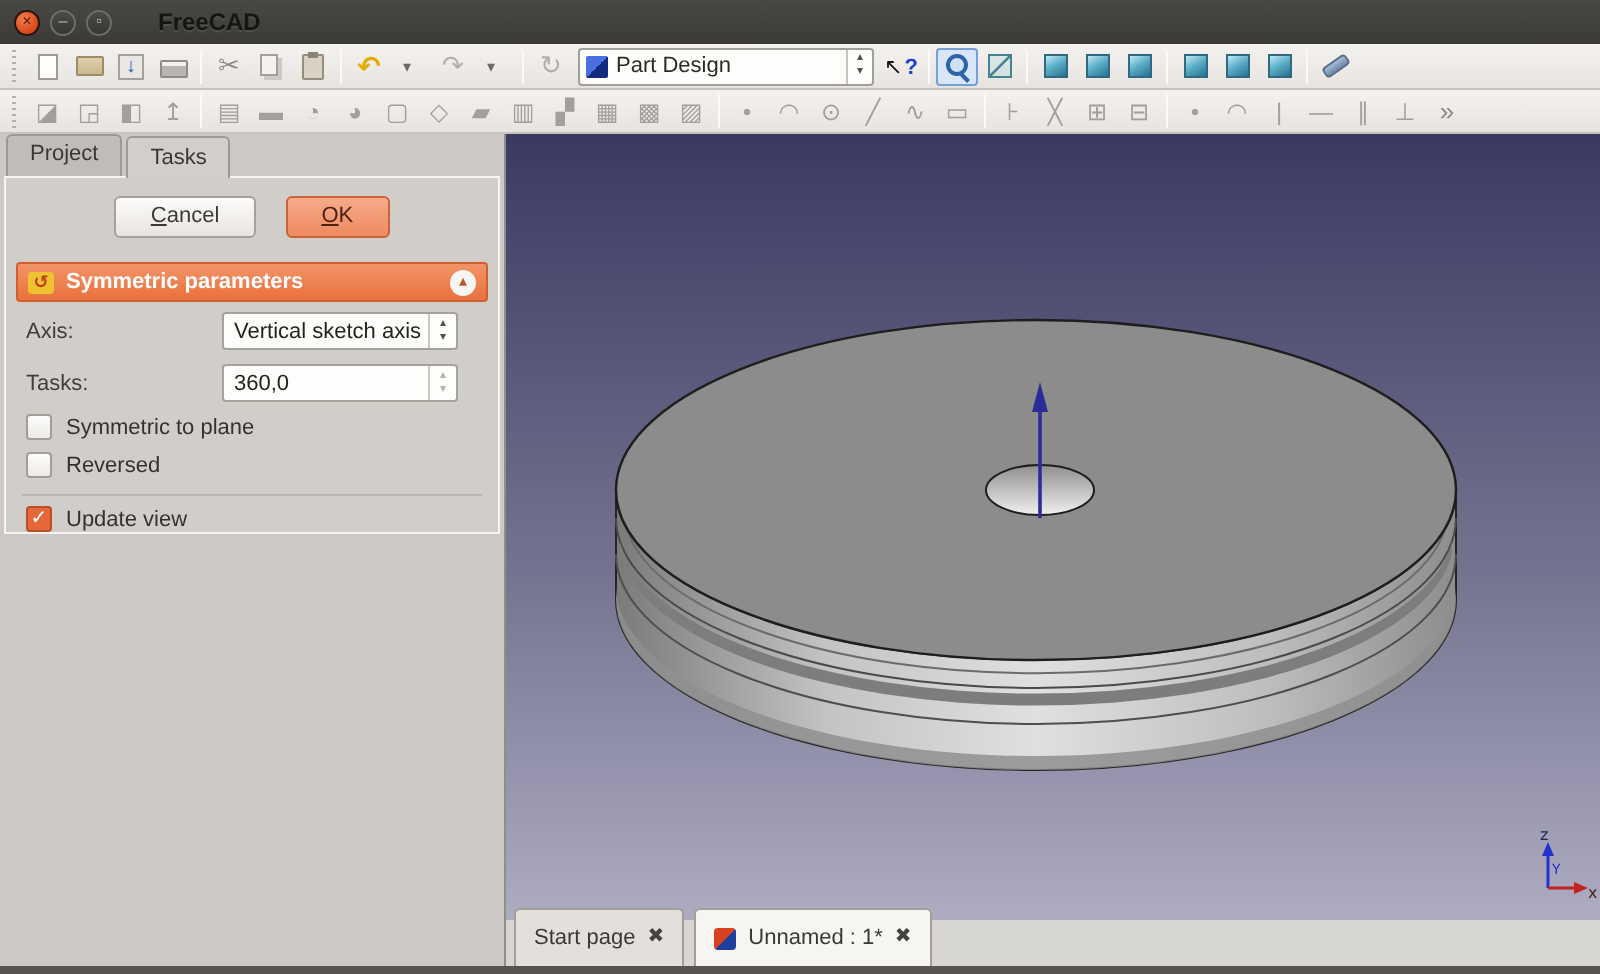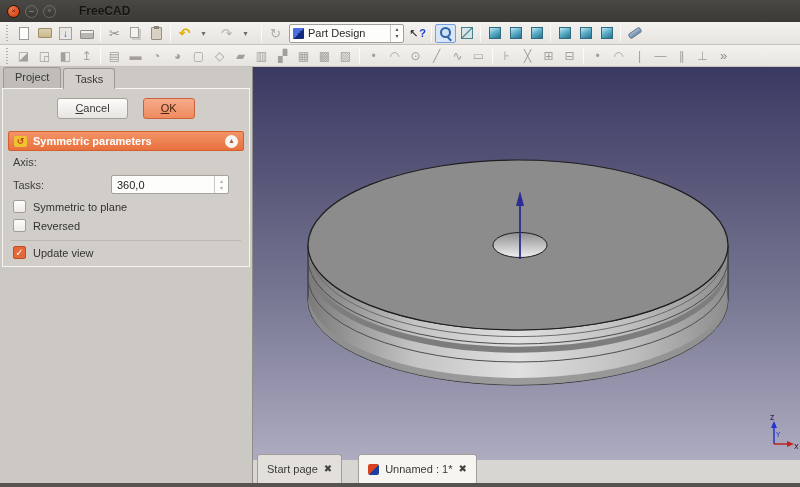--- a/index.html
+++ b/index.html
@@ -40,21 +40,21 @@
   .ic-whatsthis::before{content:"\2196";color:#17150f;margin-right:1px;font-weight:normal;}
   .ic-zoom{width:14px;height:14px;position:relative;display:inline-block;}
   .ic-zoom::before{content:"";position:absolute;left:1px;top:1px;width:7px;height:7px;border:2px solid #2d63a8;border-radius:50%;background:#cfe2f4;}
   .ic-zoom::after{content:"";position:absolute;right:1px;bottom:0;width:5px;height:2px;background:#2d63a8;transform:rotate(45deg);}
   .ic-cube{width:12px;height:12px;border:1px solid #2f6a80;background:linear-gradient(150deg,#c2eaf4 0%,#5fb0c9 45%,#257191 100%);}
   .ic-cube-wire{width:12px;height:12px;border:1px solid #47828f;background:
      linear-gradient(135deg,transparent 44%,#47828f 47%,#47828f 53%,transparent 56%),
      rgba(150,205,220,0.25);}
   .ic-measure{width:14px;height:6px;background:linear-gradient(#a9bdd4,#6d88a8);border:1px solid #54708c;border-radius:2px;transform:rotate(-35deg);}
   
-  .workbench{height:19px;width:115px;background:#fdfdfc;border:1px solid #a29e98;border-radius:2px;display:inline-flex;align-items:center;padding-left:3px;margin:0 3px;}
+  .workbench{height:19px;width:148px;background:#fdfdfc;border:1px solid #a29e98;border-radius:2px;display:inline-flex;align-items:center;padding-left:3px;margin:0 3px;}
   .wb-cube{width:11px;height:11px;background:linear-gradient(135deg,#4a6fe0 50%,#142a80 50%);border-radius:1px;margin-right:4px;flex:none;}
   .wb-text{flex:1;color:#2c2a26;}
   .wb-spin{flex:none;width:13px;align-self:stretch;border-left:1px solid #c7c4bf;display:flex;flex-direction:column;align-items:center;justify-content:center;font-size:6px;color:#55534f;line-height:1.1;}
   
   .sidepanel{position:absolute;left:0;top:67px;width:253px;bottom:4px;background:#ccc9c5;border-right:1px solid #918e89;}
   .panel-header{height:20px;display:flex;align-items:center;padding:0 5px;color:#34322d;}
   .panel-header .ph-title{flex:1;}
   .ph-btn{width:10px;height:10px;border:1px solid #6b6964;margin-left:4px;display:inline-flex;align-items:center;justify-content:center;font-size:7px;color:#4f4d49;background:#dad7d3;}
   .panel-tabs{display:flex;padding-left:3px;gap:2px;}
   .ptab{padding:3px 11px 4px;border:1px solid #9d9a95;border-bottom:none;border-radius:3px 3px 0 0;background:#c0bdb8;color:#3a3833;}
@@ -78,21 +78,21 @@
   .cbrow{display:flex;align-items:center;padding:4px 10px 2px;}
   .cbox{width:13px;height:13px;border:1px solid #a19d97;border-radius:2px;background:linear-gradient(#fdfdfc,#edeae6);margin-right:7px;flex:none;text-align:center;font-size:10px;line-height:12px;color:#fff;font-weight:bold;}
   .cbox.checked{background:#e4683a;border-color:#bd4f24;}
   .cblabel{color:#34322d;}
   .cbsep{border:none;border-top:1px solid #bbb8b3;margin:6px 8px 1px;}
   
   .viewport{position:absolute;left:253px;top:67px;right:0;height:393px;}
   .viewport svg{display:block;width:100%;height:100%;}
   
   .mditabs{position:absolute;left:253px;top:460px;right:0;height:23px;background:#d8d6d2;display:flex;align-items:flex-end;padding-left:4px;}
-  .mtab{height:20px;display:inline-flex;align-items:center;gap:6px;padding:14px 9px;border:1px solid #a29f9a;border-bottom:none;border-radius:3px 3px 0 0;background:#e3e0dc;color:#3b3934;margin-right:16px;}
+  .mtab{height:20px;display:inline-flex;align-items:center;gap:6px;padding:14px 9px;border:1px solid #a29f9a;border-bottom:none;border-radius:3px 3px 0 0;background:#e3e0dc;color:#3b3934;margin-right:5px;}
   .mtab.active{background:#f6f5f2;height:22px;}
   .doc-icon{width:11px;height:11px;border-radius:2px;background:linear-gradient(135deg,#d8421f 52%,#1f3f9e 52%);flex:none;}
   .tab-close{font-size:10px;color:#45433f;font-weight:bold;line-height:1;}
   
   .statusstrip{position:absolute;left:0;bottom:0;right:0;height:4px;background:#57544f;}
 </style>
 </head>
 <body>
 
 <div class="window">
@@ -315,20 +315,27 @@
       </div>
 
       <div class="rev-header">
         <span class="rev-icon">↺</span>
         <span class="rev-title">Symmetric parameters</span>
         <span class="collapse-btn">▴</span>
       </div>
 
       <div class="frow">
         <span class="flabel">Axis:</span>
+        <span class="combo">
+          <span class="cval">Vertical sketch axis</span>
+          <span class="cspin">
+            <span>▴</span>
+              <span>▾</span>
+          </span>
+        </span>
       </div>
 
       <div class="frow">
         <span class="flabel">Tasks:</span>
         <span class="spinfield">
           <span class="cval">360,0</span>
           <span class="cspin dim">
             <span>▴</span>
               <span>▾</span>
           </span>

